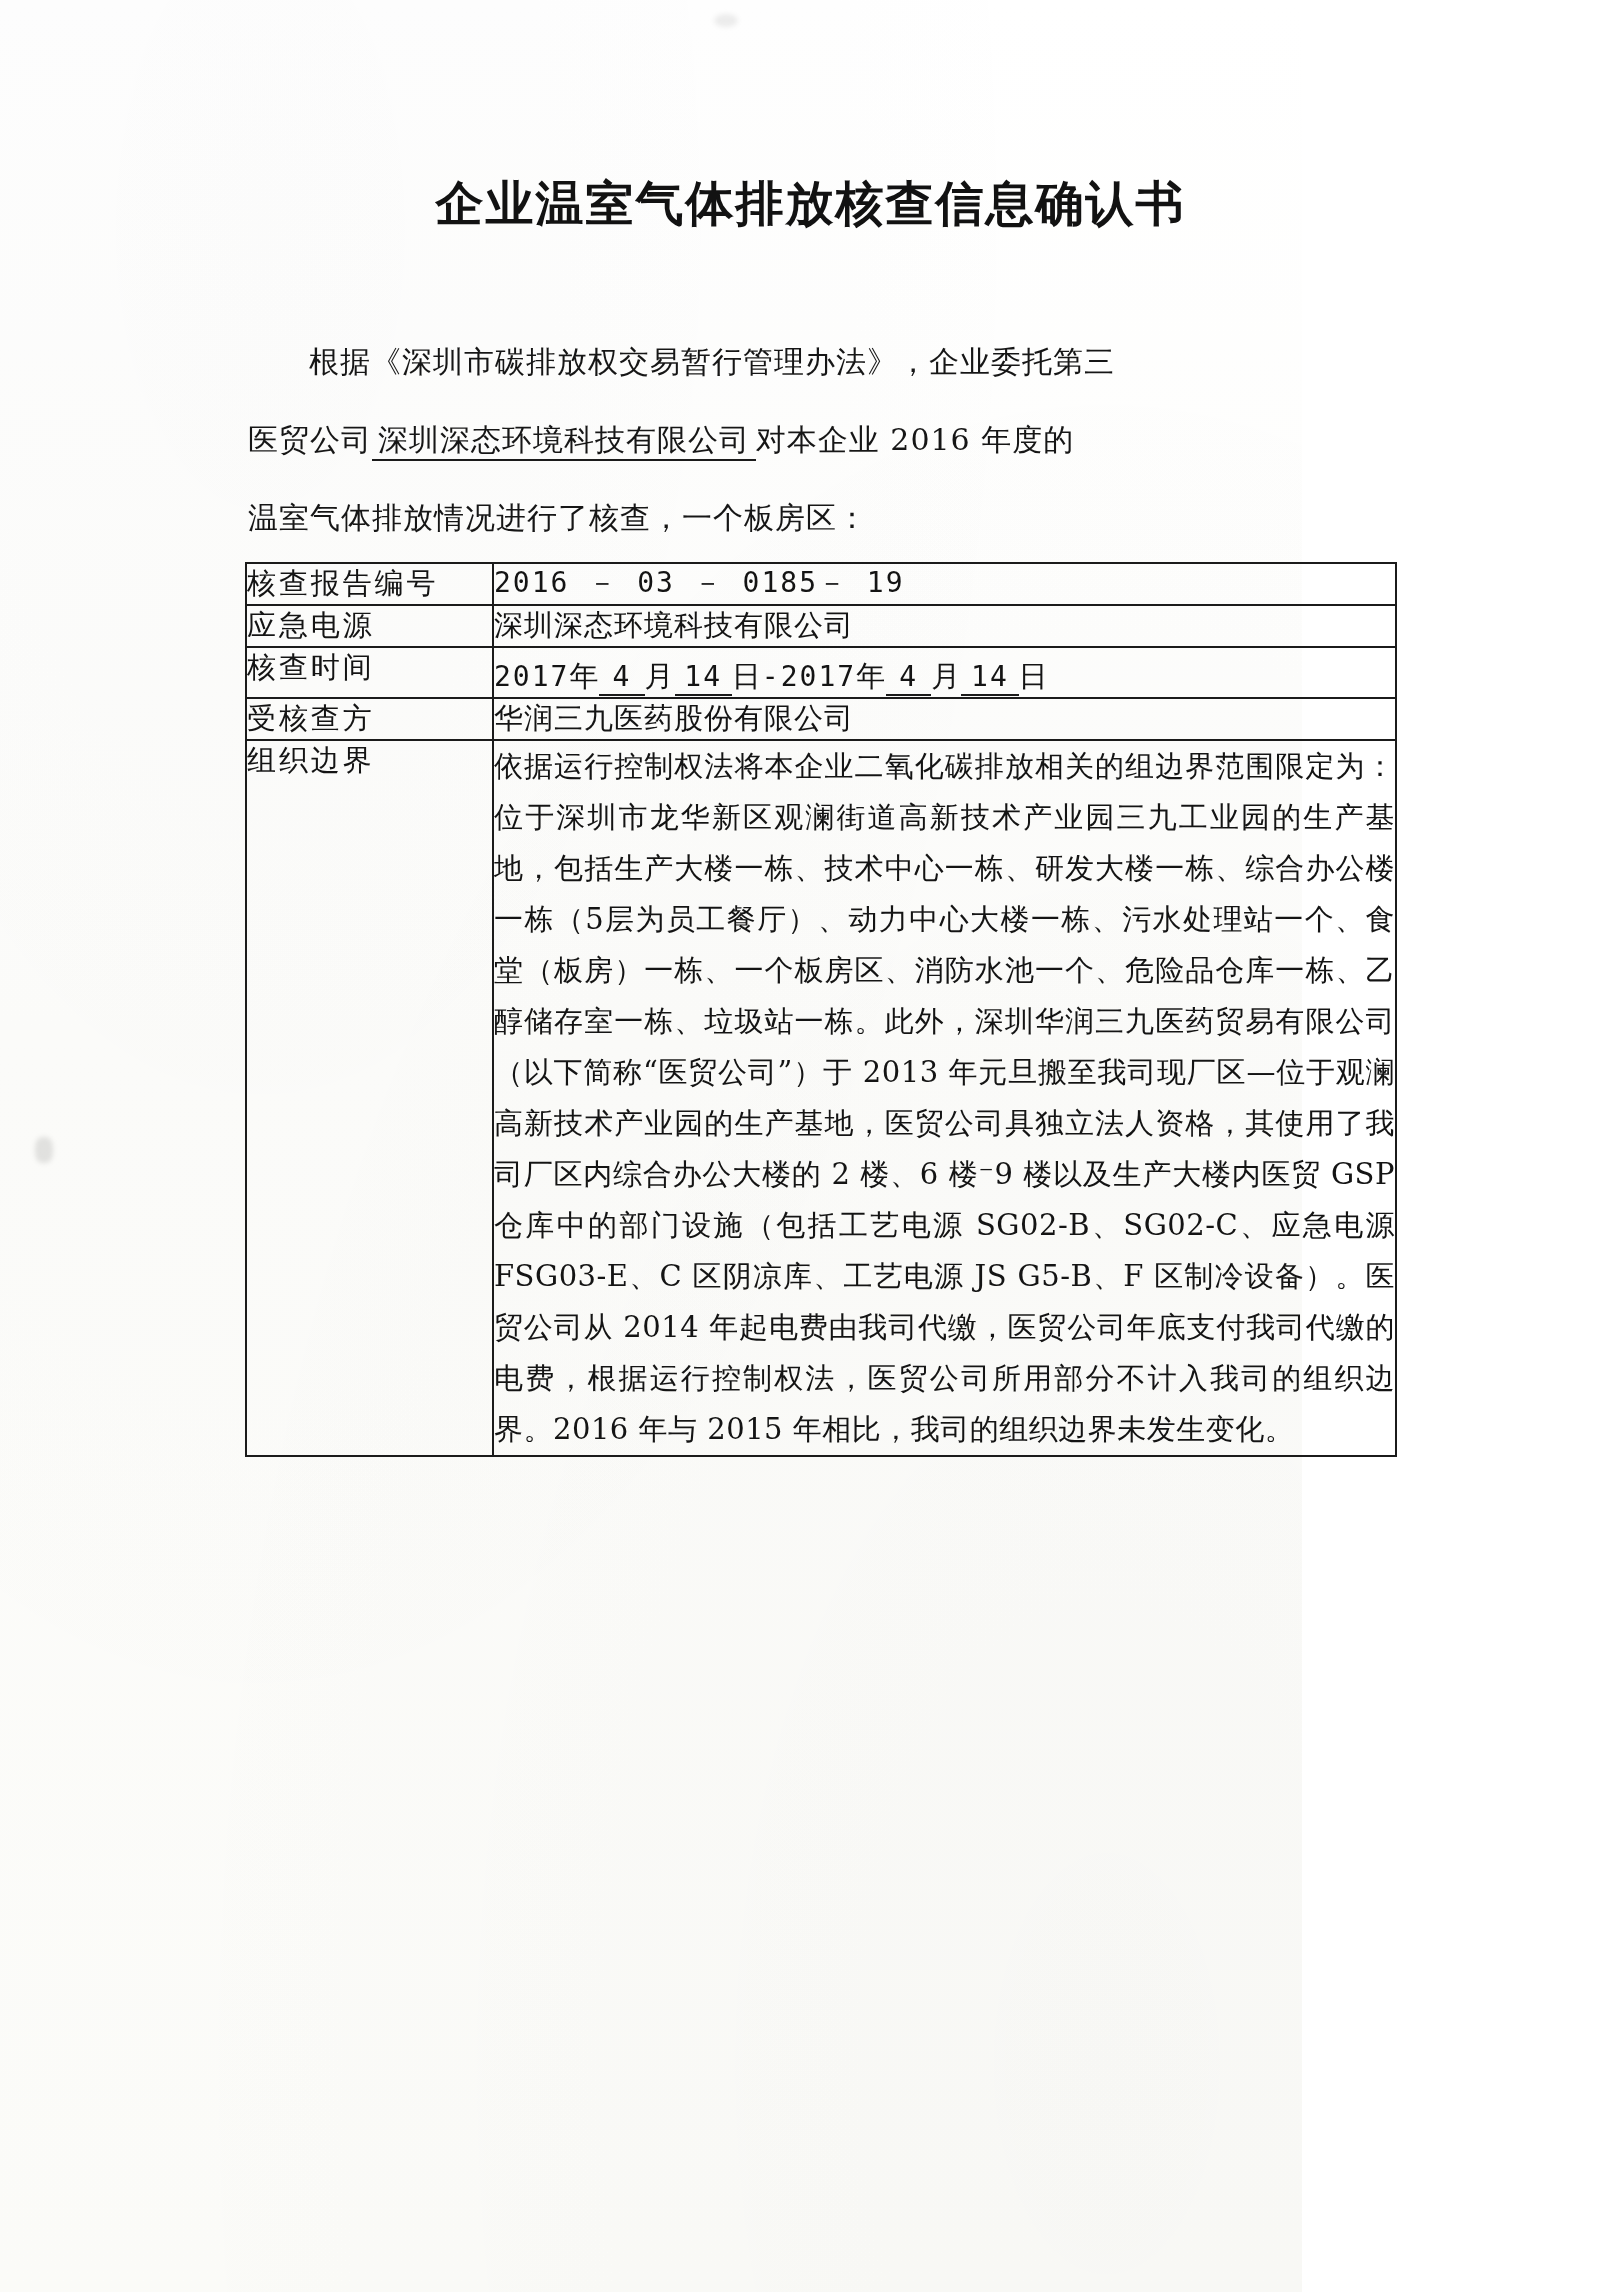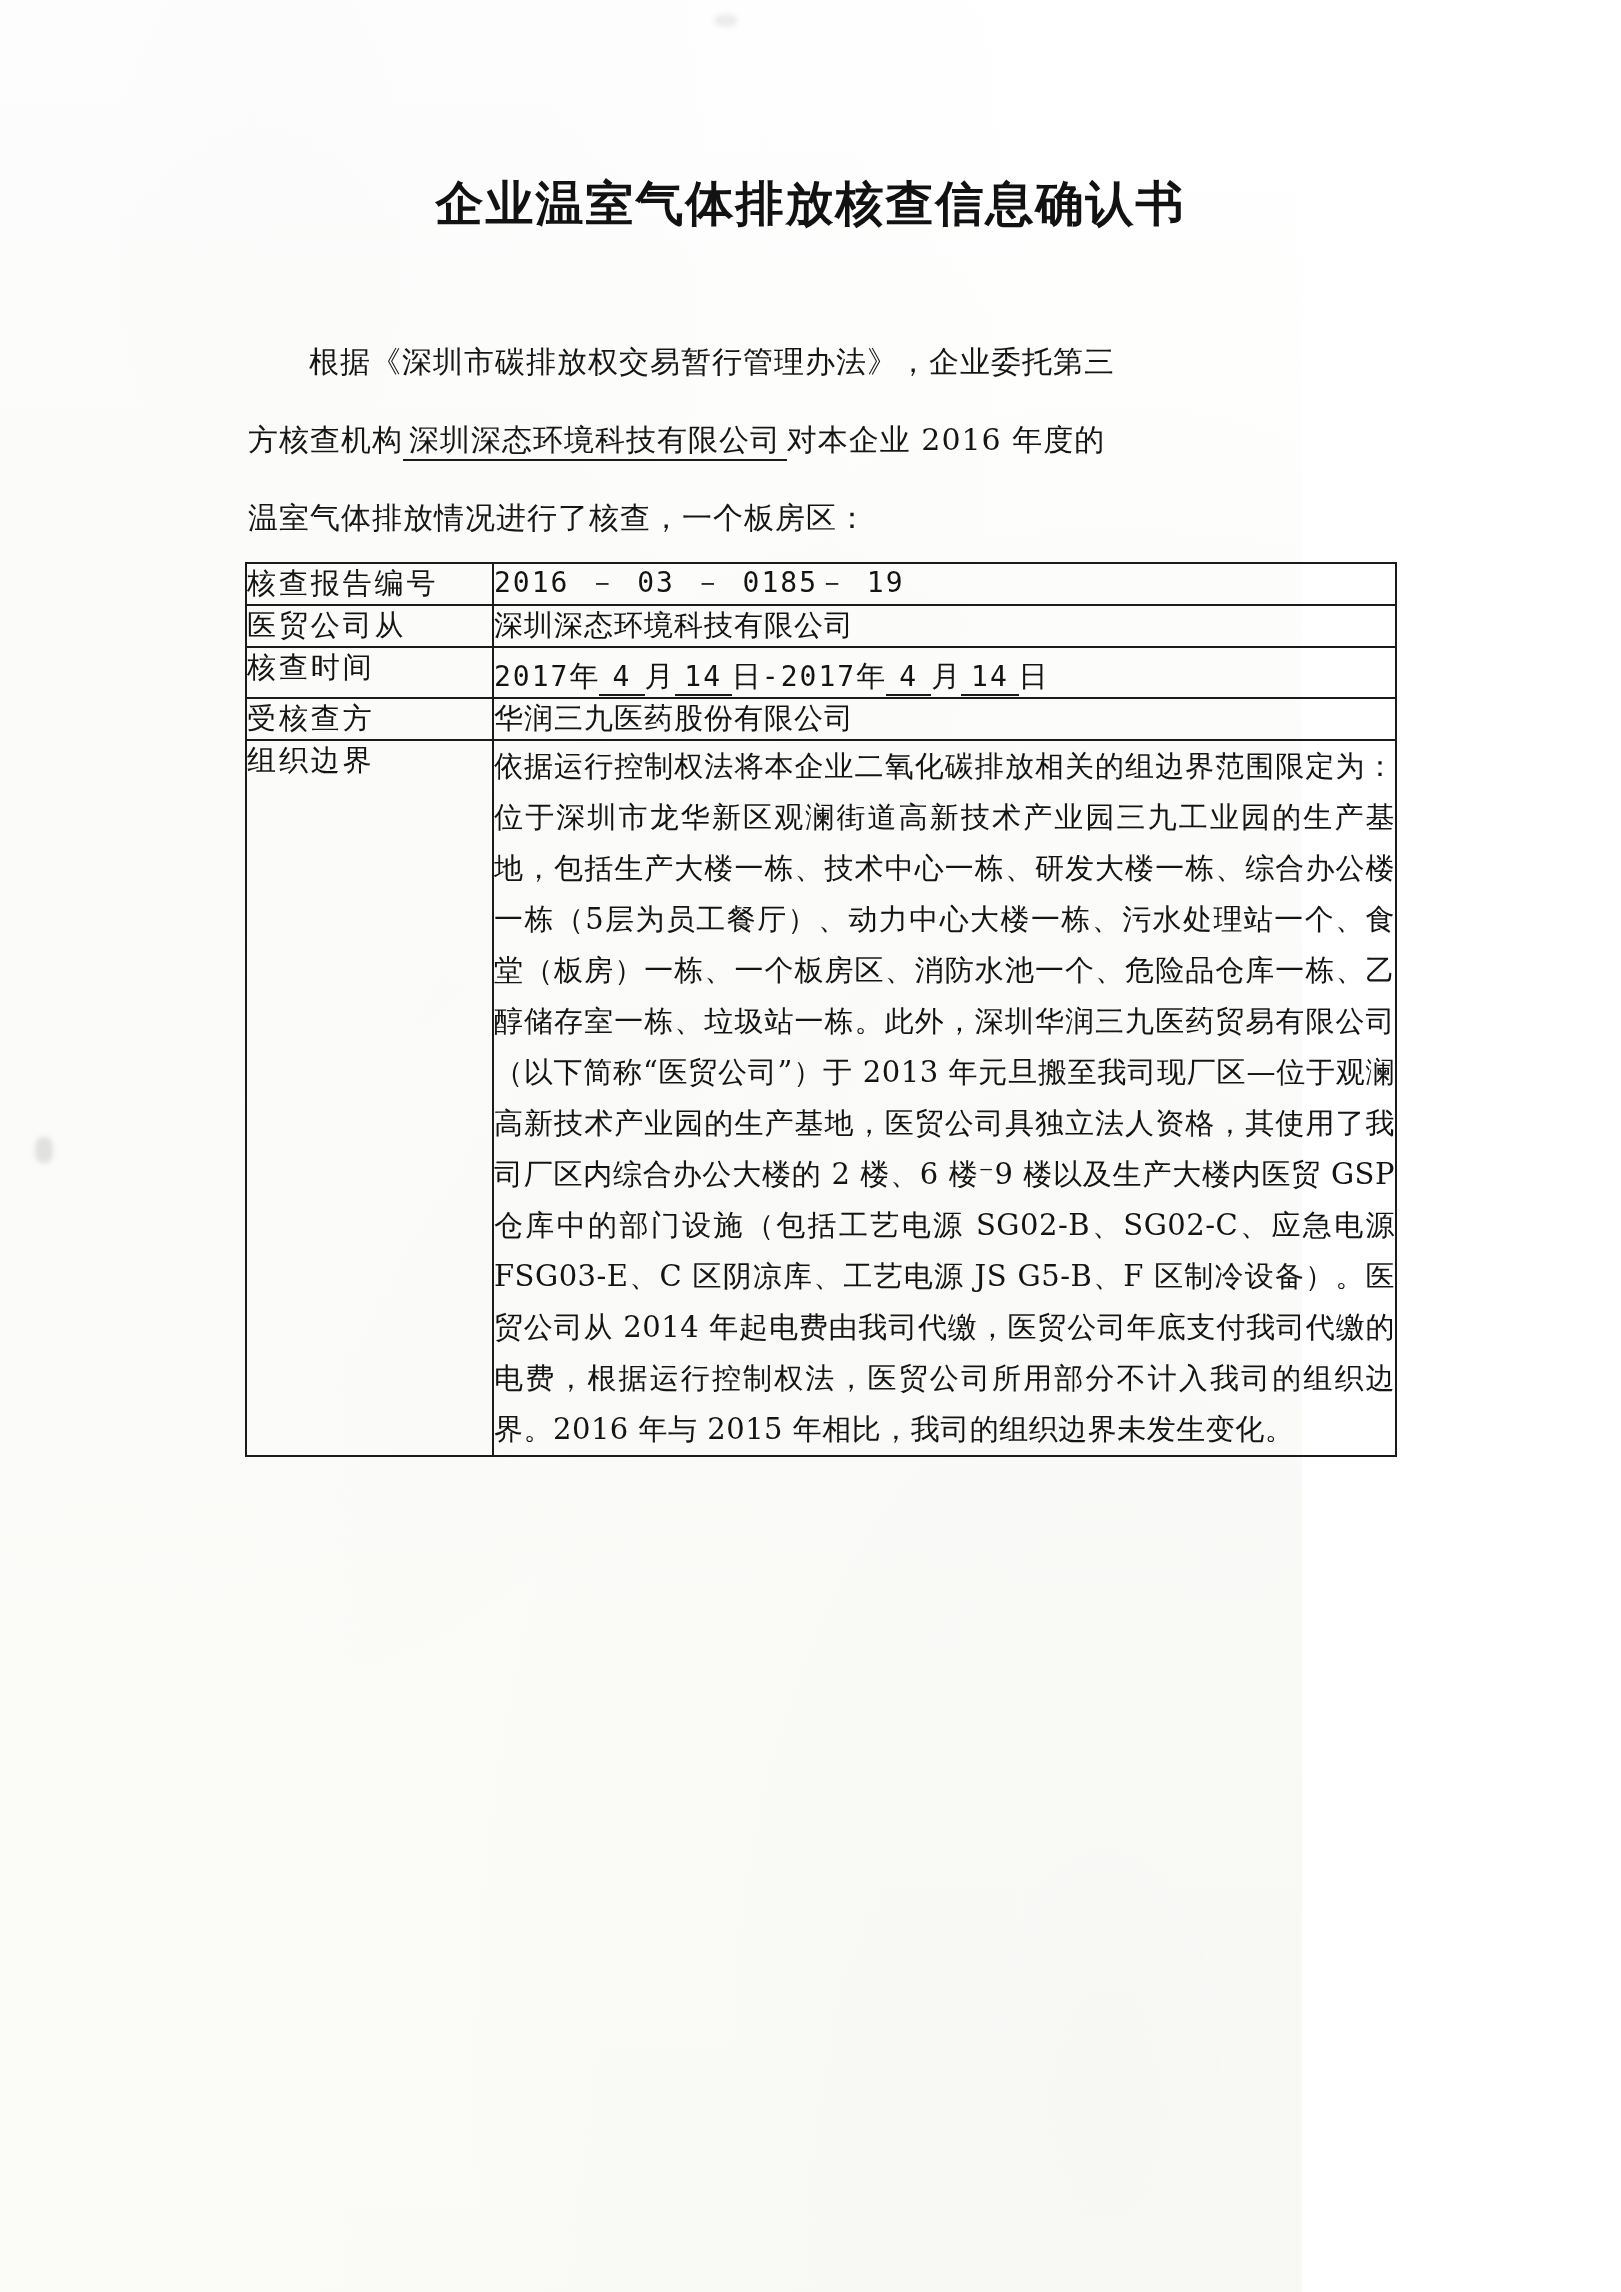--- a/index.html
+++ b/index.html
@@ -149,34 +149,34 @@
   <div class="paper-tint"></div>
   <div class="smudge"></div>
   <div class="smudge2"></div>
 
   <div class="content">
 
     <div class="doc-title">企业温室气体排放核查信息确认书</div>
 
     <div class="intro">
       <span class="indent"></span><span>根据《深圳市碳排放权交易暂行管理办法》，企业委托第三</span><br>
-      <span>方核查机构</span><span class="underlined">深圳深态环境科技有限公司</span><span>对本企业 2016 年度的</span><br>
+      <span>医贸公司</span><span class="underlined">深圳深态环境科技有限公司</span><span>对本企业 2016 年度的</span><br>
       <span>温室气体排放情况进行了核查，一个板房区：</span>
     </div>
 
     <table class="tbl">
       <tbody>
         <tr>
           <td class="cell-label">核查报告编号</td>
           <td class="cell-value">
             <span class="mono-num">2016 － 03 － 0185－ 19</span>
           </td>
         </tr>
         <tr>
-          <td class="cell-label">医贸公司从</td>
+          <td class="cell-label">应急电源</td>
           <td class="cell-value">深圳深态环境科技有限公司</td>
         </tr>
         <tr>
           <td class="cell-label">核查时间</td>
           <td class="cell-value">
             <span class="mono-num">2017</span><span>年</span><span class="ul-sm mono-num">4</span><span>月</span><span class="ul-sm mono-num">14</span><span>日</span><span class="mono-num">-</span><span class="mono-num">2017</span><span>年</span><span class="ul-sm mono-num">4</span><span>月</span><span class="ul-sm mono-num">14</span><span>日</span>
           </td>
         </tr>
         <tr>
           <td class="cell-label">受核查方</td>

